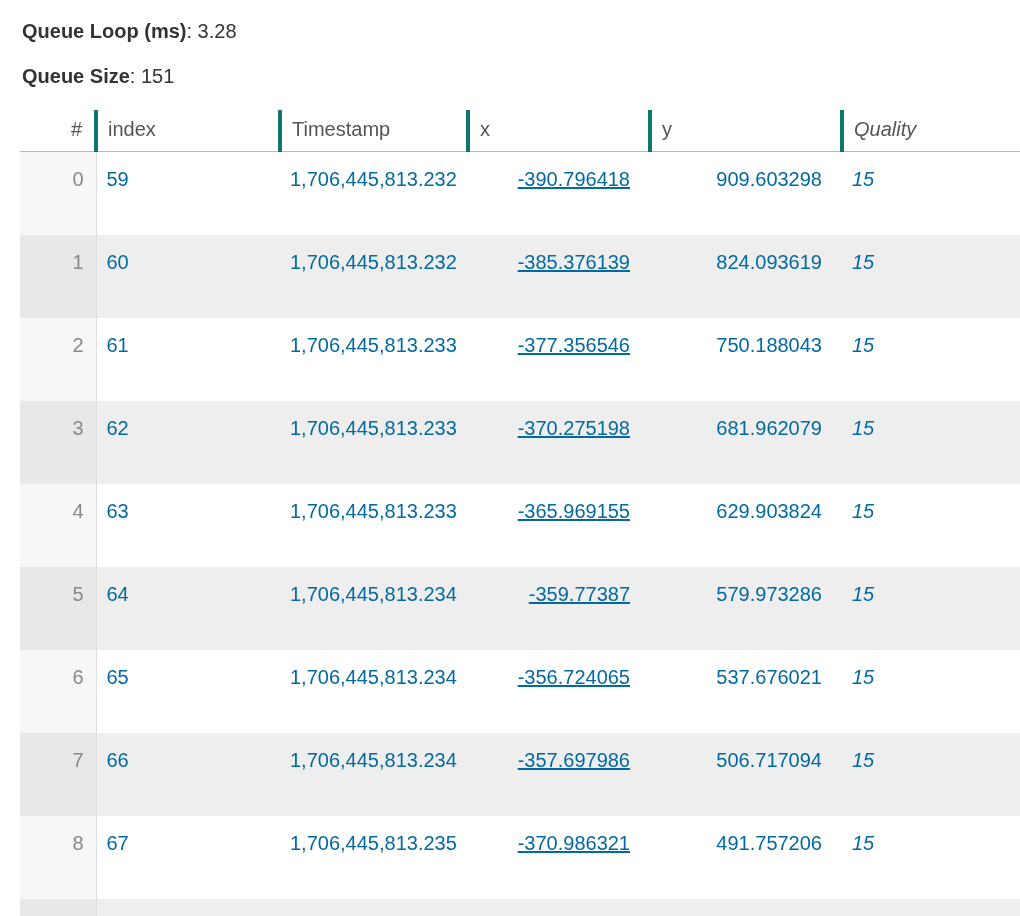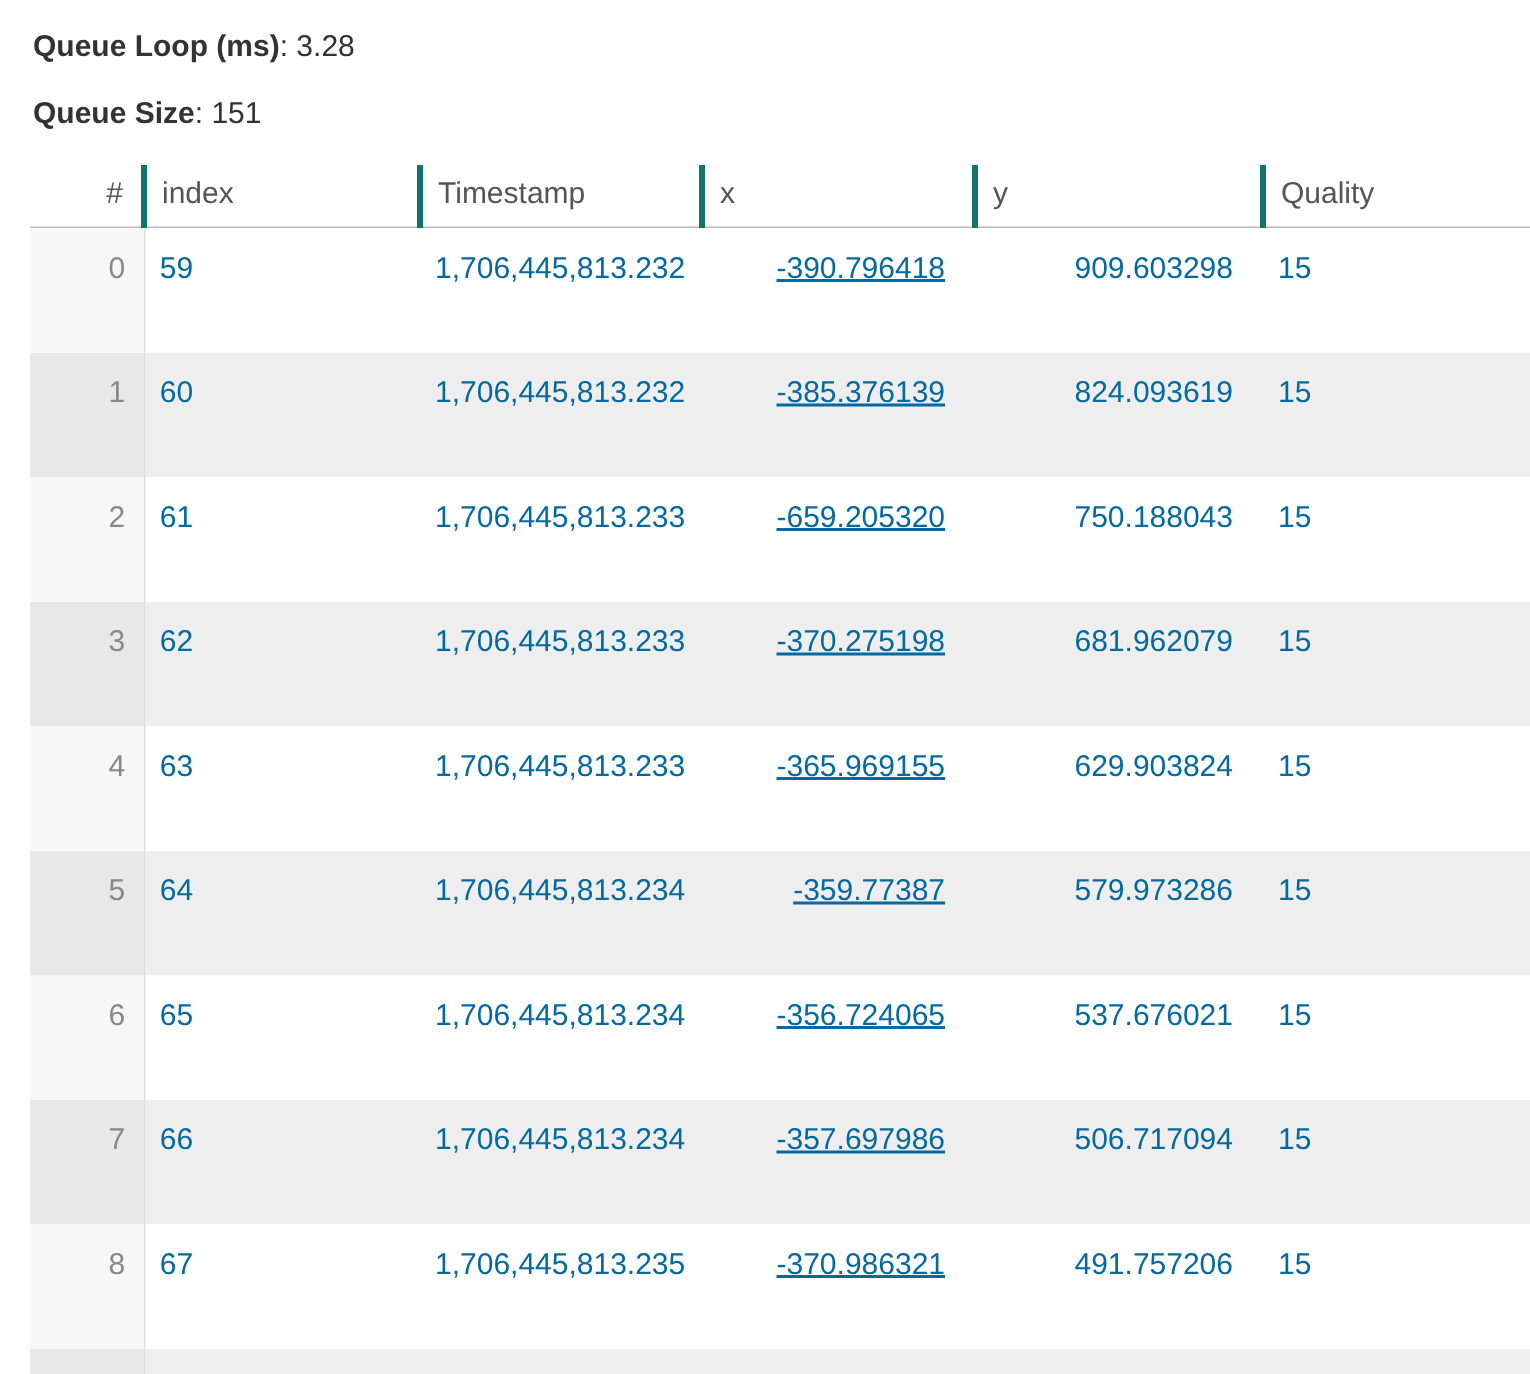--- a/index.html
+++ b/index.html
@@ -77,21 +77,21 @@
       padding-right: 12px;
       padding-bottom: 44px;
     }
     tbody tr:nth-child(even) td.rownum-cell {
       background: #e8e8e8;
     }
     .col-index { width: 184px; }
     .col-timestamp { width: 188px; }
     .col-x { width: 182px; text-align: right; padding-right: 20px; }
     .col-y { width: 192px; text-align: right; padding-right: 20px; }
-    .col-quality { width: auto; }
+    .col-quality { width: auto; font-style: italic; }
     tbody td.col-timestamp { overflow: hidden; }
     tbody td.col-x { padding-right: 20px; text-decoration: underline; }
     tbody td.col-y { padding-right: 20px; }
   </style>
 </head>
 <body>
 
 <div class="container">
   <div class="stat-line">
     <span class="stat-label">Queue Loop (ms)</span><span>: </span><span class="stat-value">3.28</span>
@@ -126,21 +126,21 @@
             <td class="col-index">60</td>
             <td class="col-timestamp">1,706,445,813.232</td>
             <td class="col-x">-385.376139</td>
             <td class="col-y">824.093619</td>
             <td class="col-quality">15</td>
           </tr>
           <tr>
             <td class="rownum-cell">2</td>
             <td class="col-index">61</td>
             <td class="col-timestamp">1,706,445,813.233</td>
-            <td class="col-x">-659.205320</td>
+            <td class="col-x">-377.356546</td>
             <td class="col-y">750.188043</td>
             <td class="col-quality">15</td>
           </tr>
           <tr>
             <td class="rownum-cell">3</td>
             <td class="col-index">62</td>
             <td class="col-timestamp">1,706,445,813.233</td>
             <td class="col-x">-370.275198</td>
             <td class="col-y">681.962079</td>
             <td class="col-quality">15</td>

